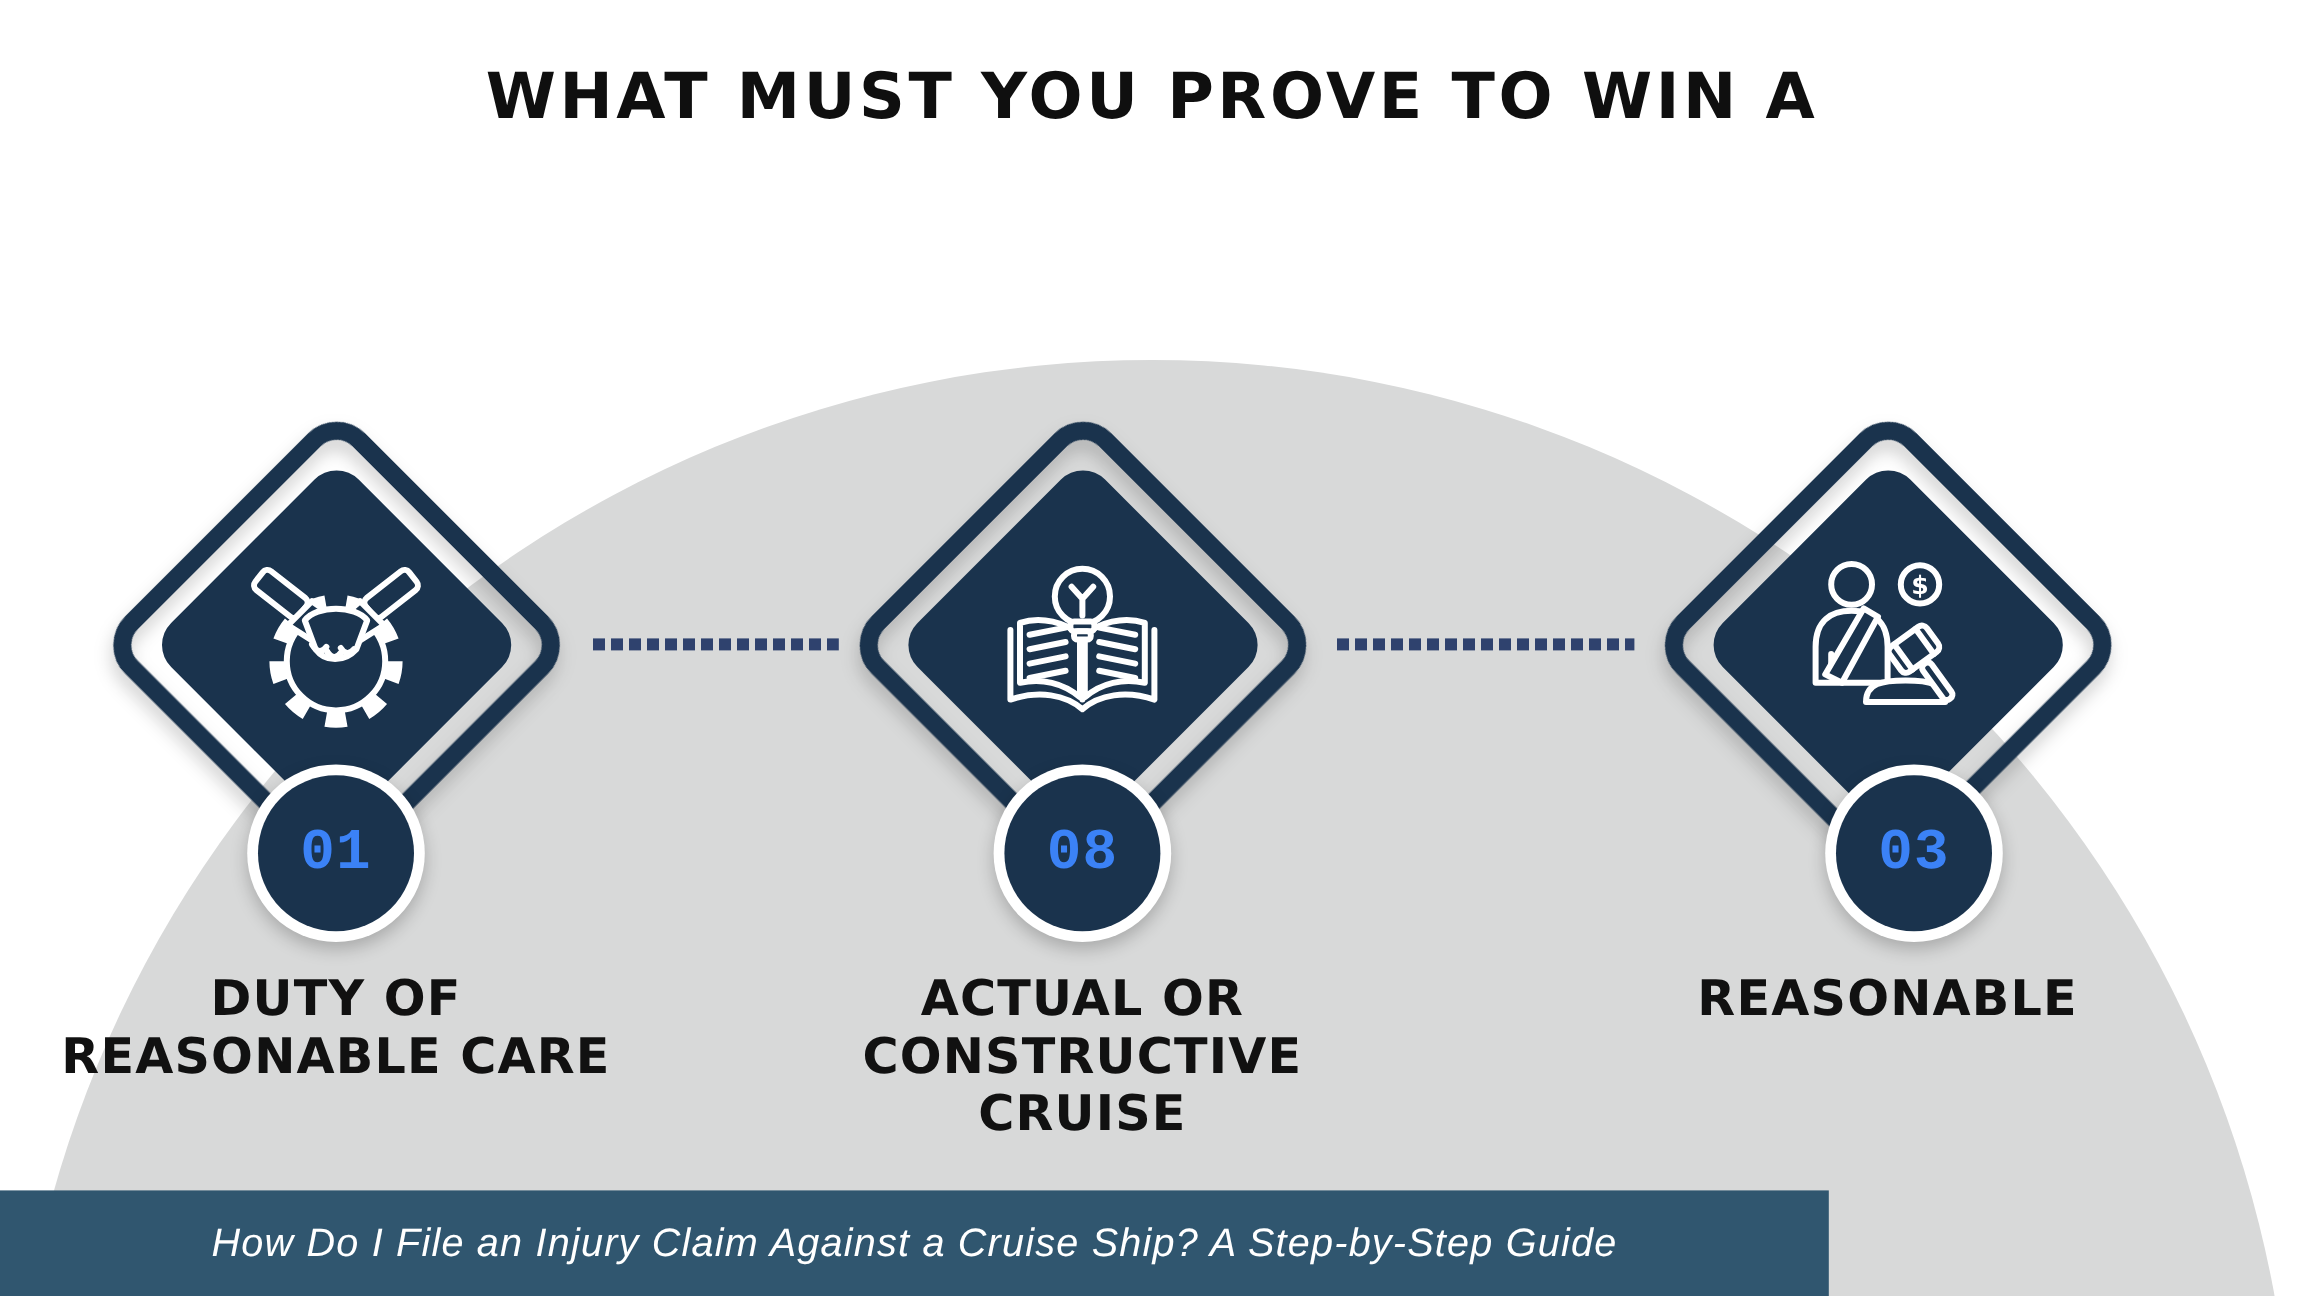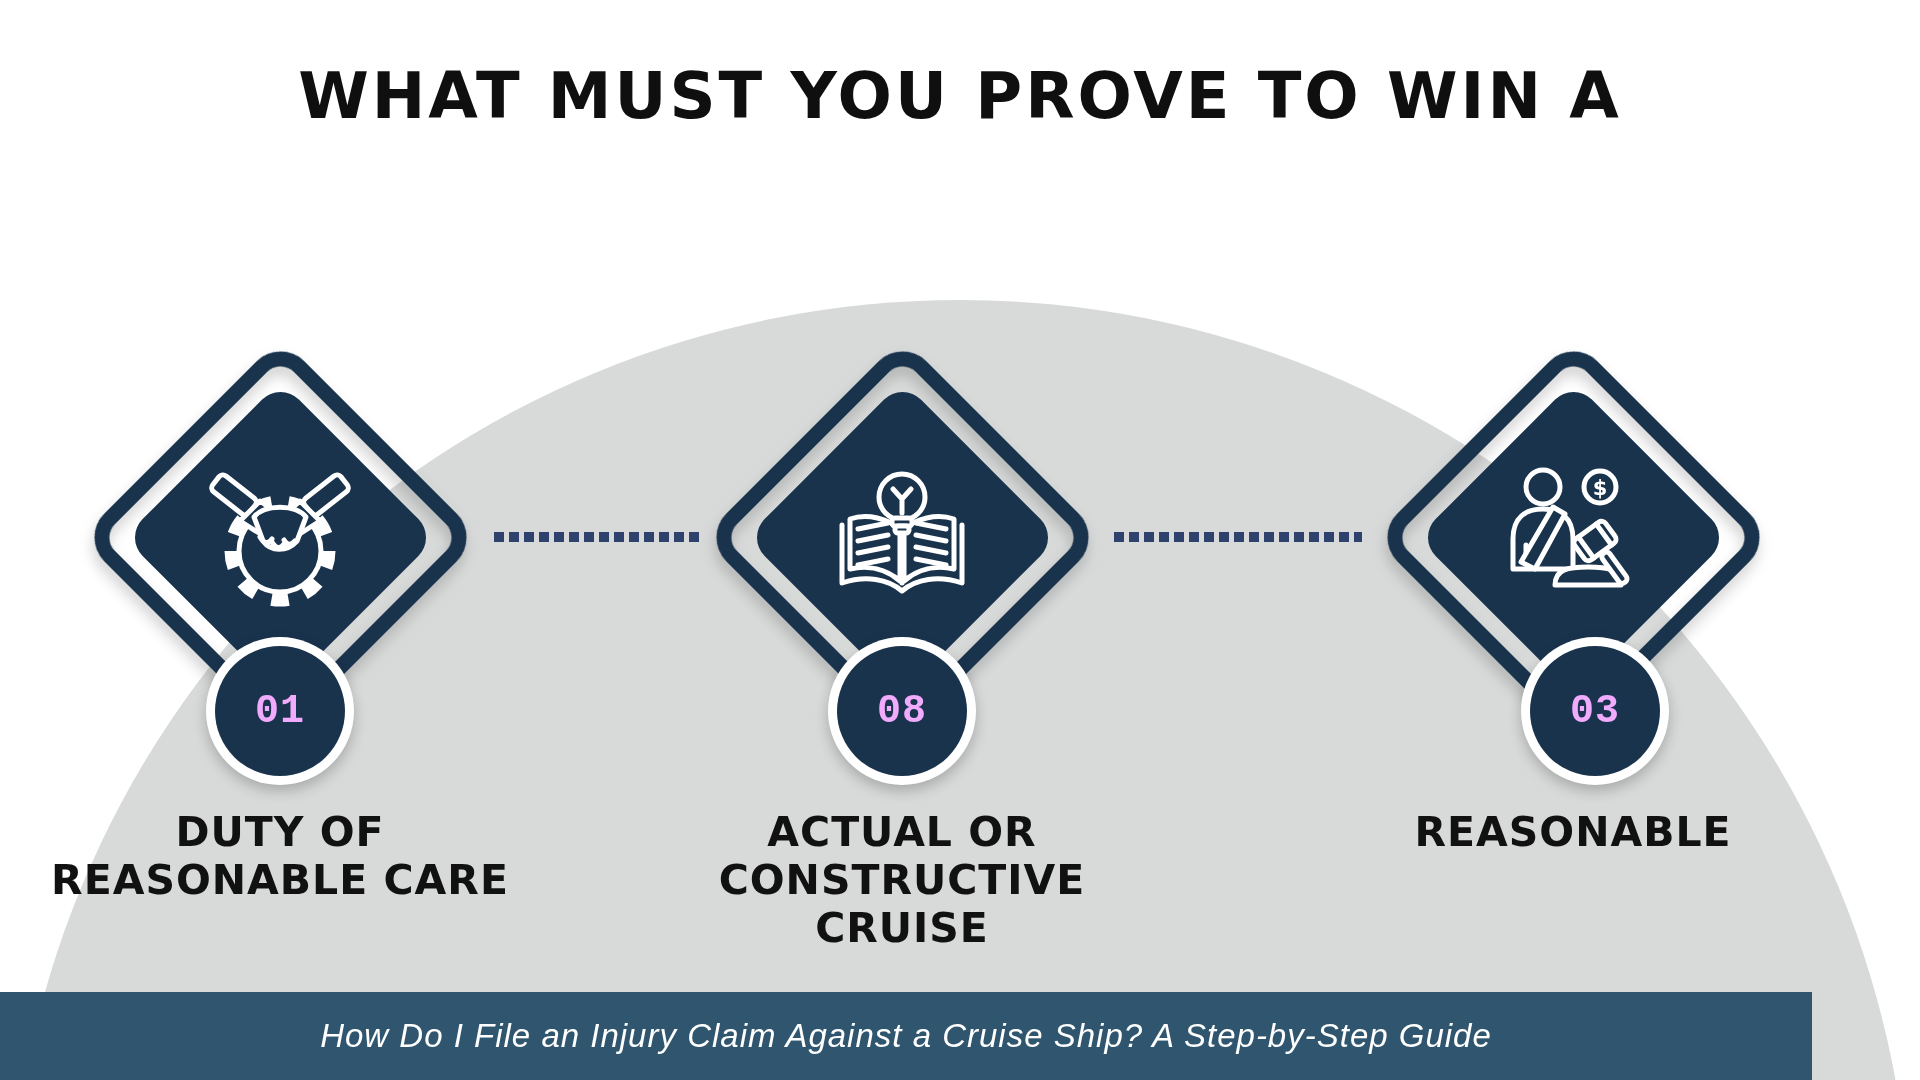--- a/index.html
+++ b/index.html
@@ -11,22 +11,22 @@
     --white:#ffffff;
   }
   *{margin:0;padding:0;box-sizing:border-box;}
   html,body{width:1920px;height:1080px;}
   body{font-family:"DejaVu Sans","Liberation Sans",sans-serif;background:#fff;}
   .stage{position:relative;width:1920px;height:1080px;background:var(--white);overflow:hidden;}
 
   .arc{position:absolute;left:9px;top:300px;width:1902px;height:1902px;border-radius:50%;
        background:var(--arc_gray);z-index:1;}
 
-  .title{position:absolute;left:0;top:58px;width:1920px;text-align:center;z-index:6;
-         color:var(--text);font-weight:bold;font-size:64px;line-height:77px;letter-spacing:3px;}
+  .title{position:absolute;left:0;top:42px;width:1920px;text-align:center;z-index:6;
+         color:var(--text);font-weight:bold;font-size:53px;line-height:77px;letter-spacing:3px;}
   .title span{display:block;}
 
   .connector{position:absolute;top:532px;height:10px;z-index:2;
       background-image:repeating-linear-gradient(90deg,var(--dot) 0 10px,transparent 10px 15px);}
   .connector.c1{left:494px;width:205px;}
   .connector.c2{left:1114px;width:248px;}
 
   .diamond-outer{position:absolute;width:283px;height:283px;top:395.5px;
       border:15px solid var(--navy);border-radius:34px;transform:rotate(45deg);
       background:transparent;z-index:3;filter:drop-shadow(5px 7px 7px rgba(0,0,0,.18));}
@@ -37,29 +37,29 @@
   .s1 .diamond-outer{left:138.5px;} .s1 .diamond-inner{left:169.5px;} .s1 .icon-box{left:200px;}
   .s2 .diamond-outer{left:760.5px;} .s2 .diamond-inner{left:791.5px;} .s2 .icon-box{left:822px;}
   .s3 .diamond-outer{left:1431.5px;}.s3 .diamond-inner{left:1462.5px;}.s3 .icon-box{left:1493px;}
 
   .num-outer{position:absolute;top:637px;width:148px;height:148px;border-radius:50%;
       background:var(--white);display:flex;align-items:center;justify-content:center;z-index:5;
       box-shadow:0 6px 14px rgba(0,0,0,.22);}
   .s1 .num-outer{left:206px;} .s2 .num-outer{left:828px;} .s3 .num-outer{left:1521px;}
   .num-inner{width:130px;height:130px;border-radius:50%;background:var(--navy);
       display:flex;align-items:center;justify-content:center;}
-  .num-inner span{color:#f0abfc;font-family:"Liberation Mono","DejaVu Sans Mono",monospace;
-      font-weight:700;font-size:40px;letter-spacing:1px;}
+  .num-inner span{color:#3b82f6;font-family:"Liberation Mono","DejaVu Sans Mono",monospace;
+      font-weight:700;font-size:48px;letter-spacing:1px;}
 
   .step-label{position:absolute;top:808px;width:600px;text-align:center;z-index:5;
       color:#111;font-weight:bold;font-size:41px;line-height:48px;letter-spacing:1px;}
   .s1 .step-label{left:-20px;} .s2 .step-label{left:602px;} .s3 .step-label{left:1273px;}
   .step-label div{display:block;}
 
-  .footer-bar{position:absolute;left:0;top:992px;width:1812px;height:88px;background:var(--footer_bar);
+  .footer-bar{position:absolute;left:0;top:992px;width:1524px;height:88px;background:var(--footer_bar);
       z-index:7;display:flex;align-items:center;justify-content:center;}
   .footer-bar .caption{color:#fff;font-style:italic;font-size:33px;letter-spacing:1px;
       font-family:"Liberation Sans","DejaVu Sans",sans-serif;}
 
   
   .li{stroke:#fff;fill:none;stroke-width:5;stroke-linecap:round;stroke-linejoin:round;}
   .fn{fill:var(--navy);}
   .teeth{stroke:#fff;fill:none;stroke-width:13;stroke-linecap:butt;}
   .dollar-t{fill:#fff;font-family:"DejaVu Sans",sans-serif;font-weight:bold;font-size:21px;
       text-anchor:middle;stroke:none;}

